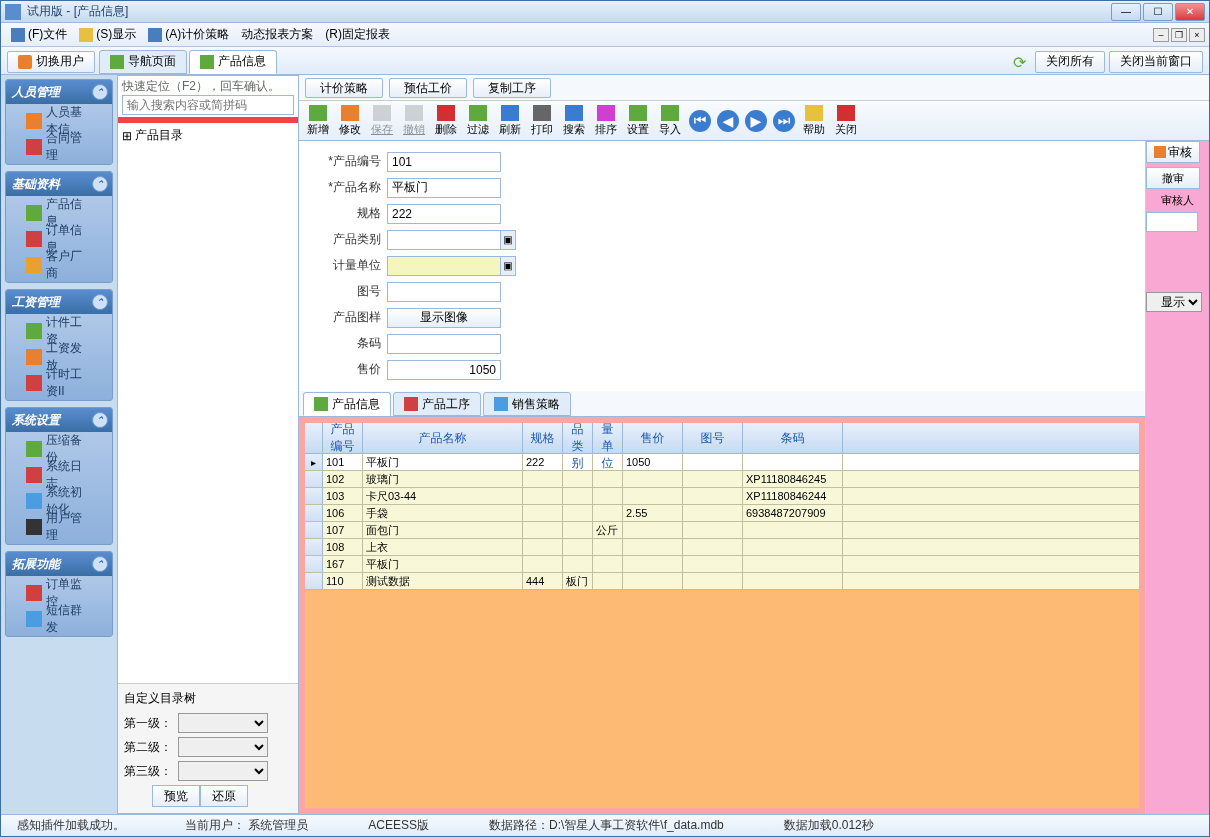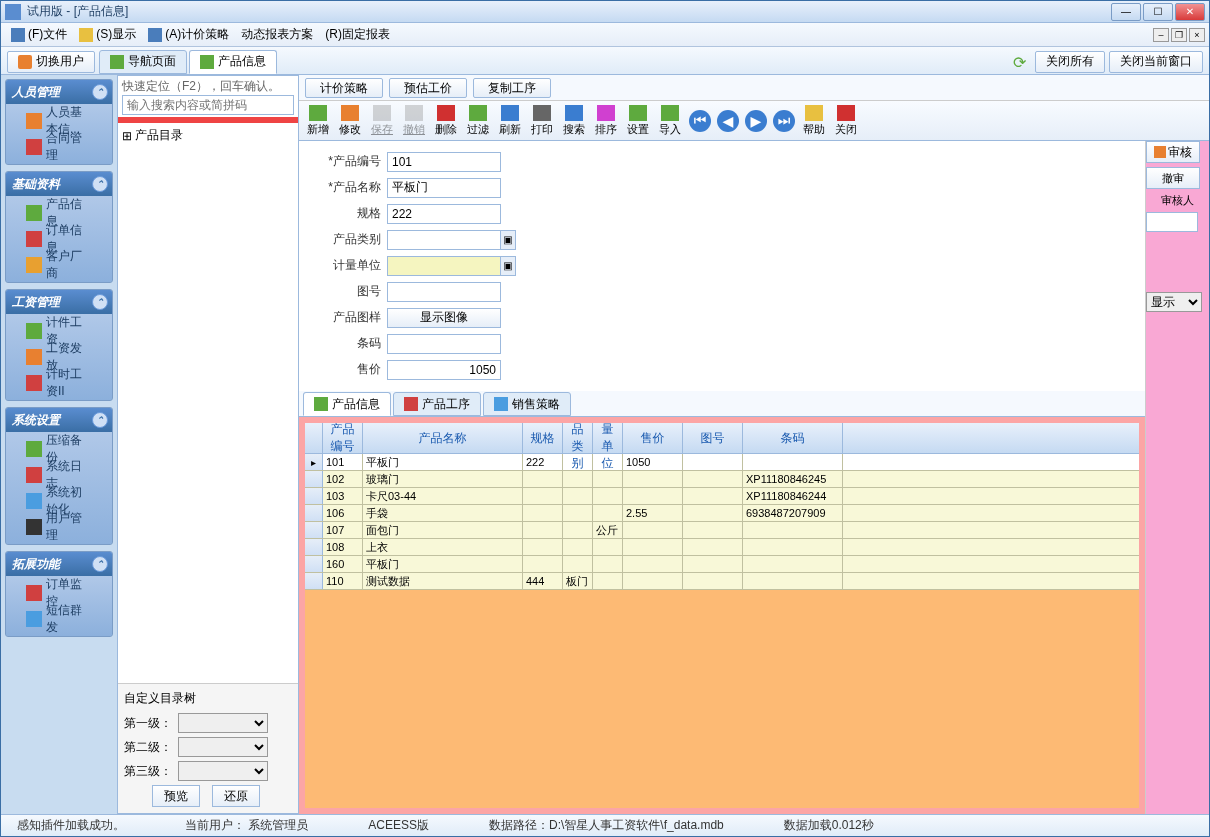--- a/index.html
+++ b/index.html
@@ -30,21 +30,21 @@
 .navitem { height: 26px; display: flex; align-items: center; padding: 0 4px; color: #1a3a5f; cursor: pointer; gap: 4px; border-radius: 2px; }
 .navitem .ni-icon { width: 16px; height: 16px; flex-shrink: 0; }
 .treepanel { width: 182px; background: #fff; border: 1px solid #9cb9dd; display: flex; flex-direction: column; }
 .treetop { padding: 2px 4px; font-size: 11px; color: #666; border-bottom: 6px solid #ef4444; }
 .treesearch { width: 100%; height: 20px; border: 1px solid #9cb9dd; padding: 0 4px; }
 .treebody { flex: 1; padding: 4px; }
 .treenode { display: flex; align-items: center; gap: 3px; cursor: pointer; }
 .treefoot { border-top: 1px solid #ccc; padding: 6px; background: #f5f5f5; }
 .treefoot .tf-row { display: flex; align-items: center; gap: 6px; margin: 4px 0; }
 .treefoot select { width: 90px; height: 20px; border: 1px solid #999; }
-.treefoot .tf-btns { display: flex; gap: 12px; margin-top: 4px; padding-left: 28px; }
+.treefoot .tf-btns { display: flex; gap: 0; margin-top: 4px; padding-left: 28px; }
 .treefoot button { width: 48px; height: 22px; border: 1px solid #9cb9dd; background: linear-gradient(#fff,#e6eef8); cursor: pointer; }
 .main { flex: 1; display: flex; flex-direction: column; background: #fff; }
 .topbtns { height: 26px; padding: 3px 6px; display: flex; gap: 6px; background: #f5f9fe; border-bottom: 1px solid #ccc; }
 .topbtns button { height: 20px; padding: 0 14px; border: 1px solid #9cb9dd; background: linear-gradient(#fff,#e6eef8); cursor: pointer; border-radius: 2px; }
 .toolbar { height: 40px; background: linear-gradient(#f8fbff,#e6eef8); border-bottom: 1px solid #9cb9dd; display: flex; align-items: center; padding: 0 4px; gap: 2px; }
 .tbtn { width: 30px; height: 36px; display: flex; flex-direction: column; align-items: center; justify-content: center; cursor: pointer; border-radius: 2px; gap: 1px; }
 .tbtn.disabled { opacity: 0.4; text-decoration: underline; }
 .tbtn .tb-icon { width: 18px; height: 16px; }
 .tbtn .tb-label { font-size: 11px; }
 .navarrow { width: 22px; height: 22px; border-radius: 50%; display: flex; align-items: center; justify-content: center; cursor: pointer; margin: 0 2px; font-size: 14px; color: #fff; }
@@ -64,21 +64,21 @@
 .gridhead { display: flex; background: linear-gradient(#e8f0fb,#c5daf2); border-bottom: 1px solid #9cb9dd; position: sticky; top: 0; }
 .gcell { border-right: 1px solid #9cb9dd; padding: 2px 4px; display: flex; align-items: center; justify-content: center; color: #1a5aaf; height: 30px; text-align: center; }
 .gridrow { display: flex; height: 17px; border-bottom: 1px solid #c0c0a0; background: #f8f8d8; }
 .gridrow.selected { background: #fff; }
 .grcell { border-right: 1px solid #c0c0a0; padding: 0 3px; display: flex; align-items: center; overflow: hidden; white-space: nowrap; font-size: 11px; }
 .rowmark { width: 18px; background: linear-gradient(#e6eef8,#d0e0f5); border-right: 1px solid #9cb9dd; display: flex; align-items: center; justify-content: center; font-size: 10px; }
 .rightpanel { width: 64px; background: #f9a8d4; border-left: 1px solid #ccc; }
 .rpbtn { width: 54px; height: 22px; border: 1px solid #9cb9dd; background: linear-gradient(#fff,#e6eef8); display: flex; align-items: center; justify-content: center; gap: 2px; cursor: pointer; margin-bottom: 4px; font-size: 11px; }
 .rplabel { font-size: 11px; margin: 4px 0; text-align: center; }
 .rpinput { width: 52px; height: 20px; border: 1px solid #9cb9dd; }
-.rpselect { width: 56px; height: 20px; border: 1px solid #999; margin-top: 60px; }
+.rpselect { width: 56px; height: 20px; border: 1px solid #999; margin-top: 60px; text-align: right; }
 .statusbar { height: 22px; background: linear-gradient(#f5f9fe,#e0ecf8); border-top: 1px solid #9cb9dd; display: flex; align-items: center; padding: 0 6px; gap: 40px; font-size: 11px; color: #333; }
 .statusbar .sbitem { padding: 0 10px; }
 
 .c0{width:18px}.c1{width:40px}.c2{width:160px}.c3{width:40px}.c4{width:30px}.c5{width:30px}.c6{width:60px}.c7{width:60px}.c8{width:100px}
 </style>
 </head>
 <body>
 
 <div class="window">
   <div class="titlebar">
@@ -458,21 +458,21 @@
                   <div class="grcell c2">上衣</div>
                   <div class="grcell c3"></div>
                   <div class="grcell c4"></div>
                   <div class="grcell c5"></div>
                   <div class="grcell c6"></div>
                   <div class="grcell c7"></div>
                   <div class="grcell c8"></div>
                 </div>
                 <div class="gridrow">
                   <div class="rowmark c0"></div>
-                  <div class="grcell c1">160</div>
+                  <div class="grcell c1">167</div>
                   <div class="grcell c2">平板门</div>
                   <div class="grcell c3"></div>
                   <div class="grcell c4"></div>
                   <div class="grcell c5"></div>
                   <div class="grcell c6"></div>
                   <div class="grcell c7"></div>
                   <div class="grcell c8"></div>
                 </div>
                 <div class="gridrow">
                   <div class="rowmark c0"></div>

